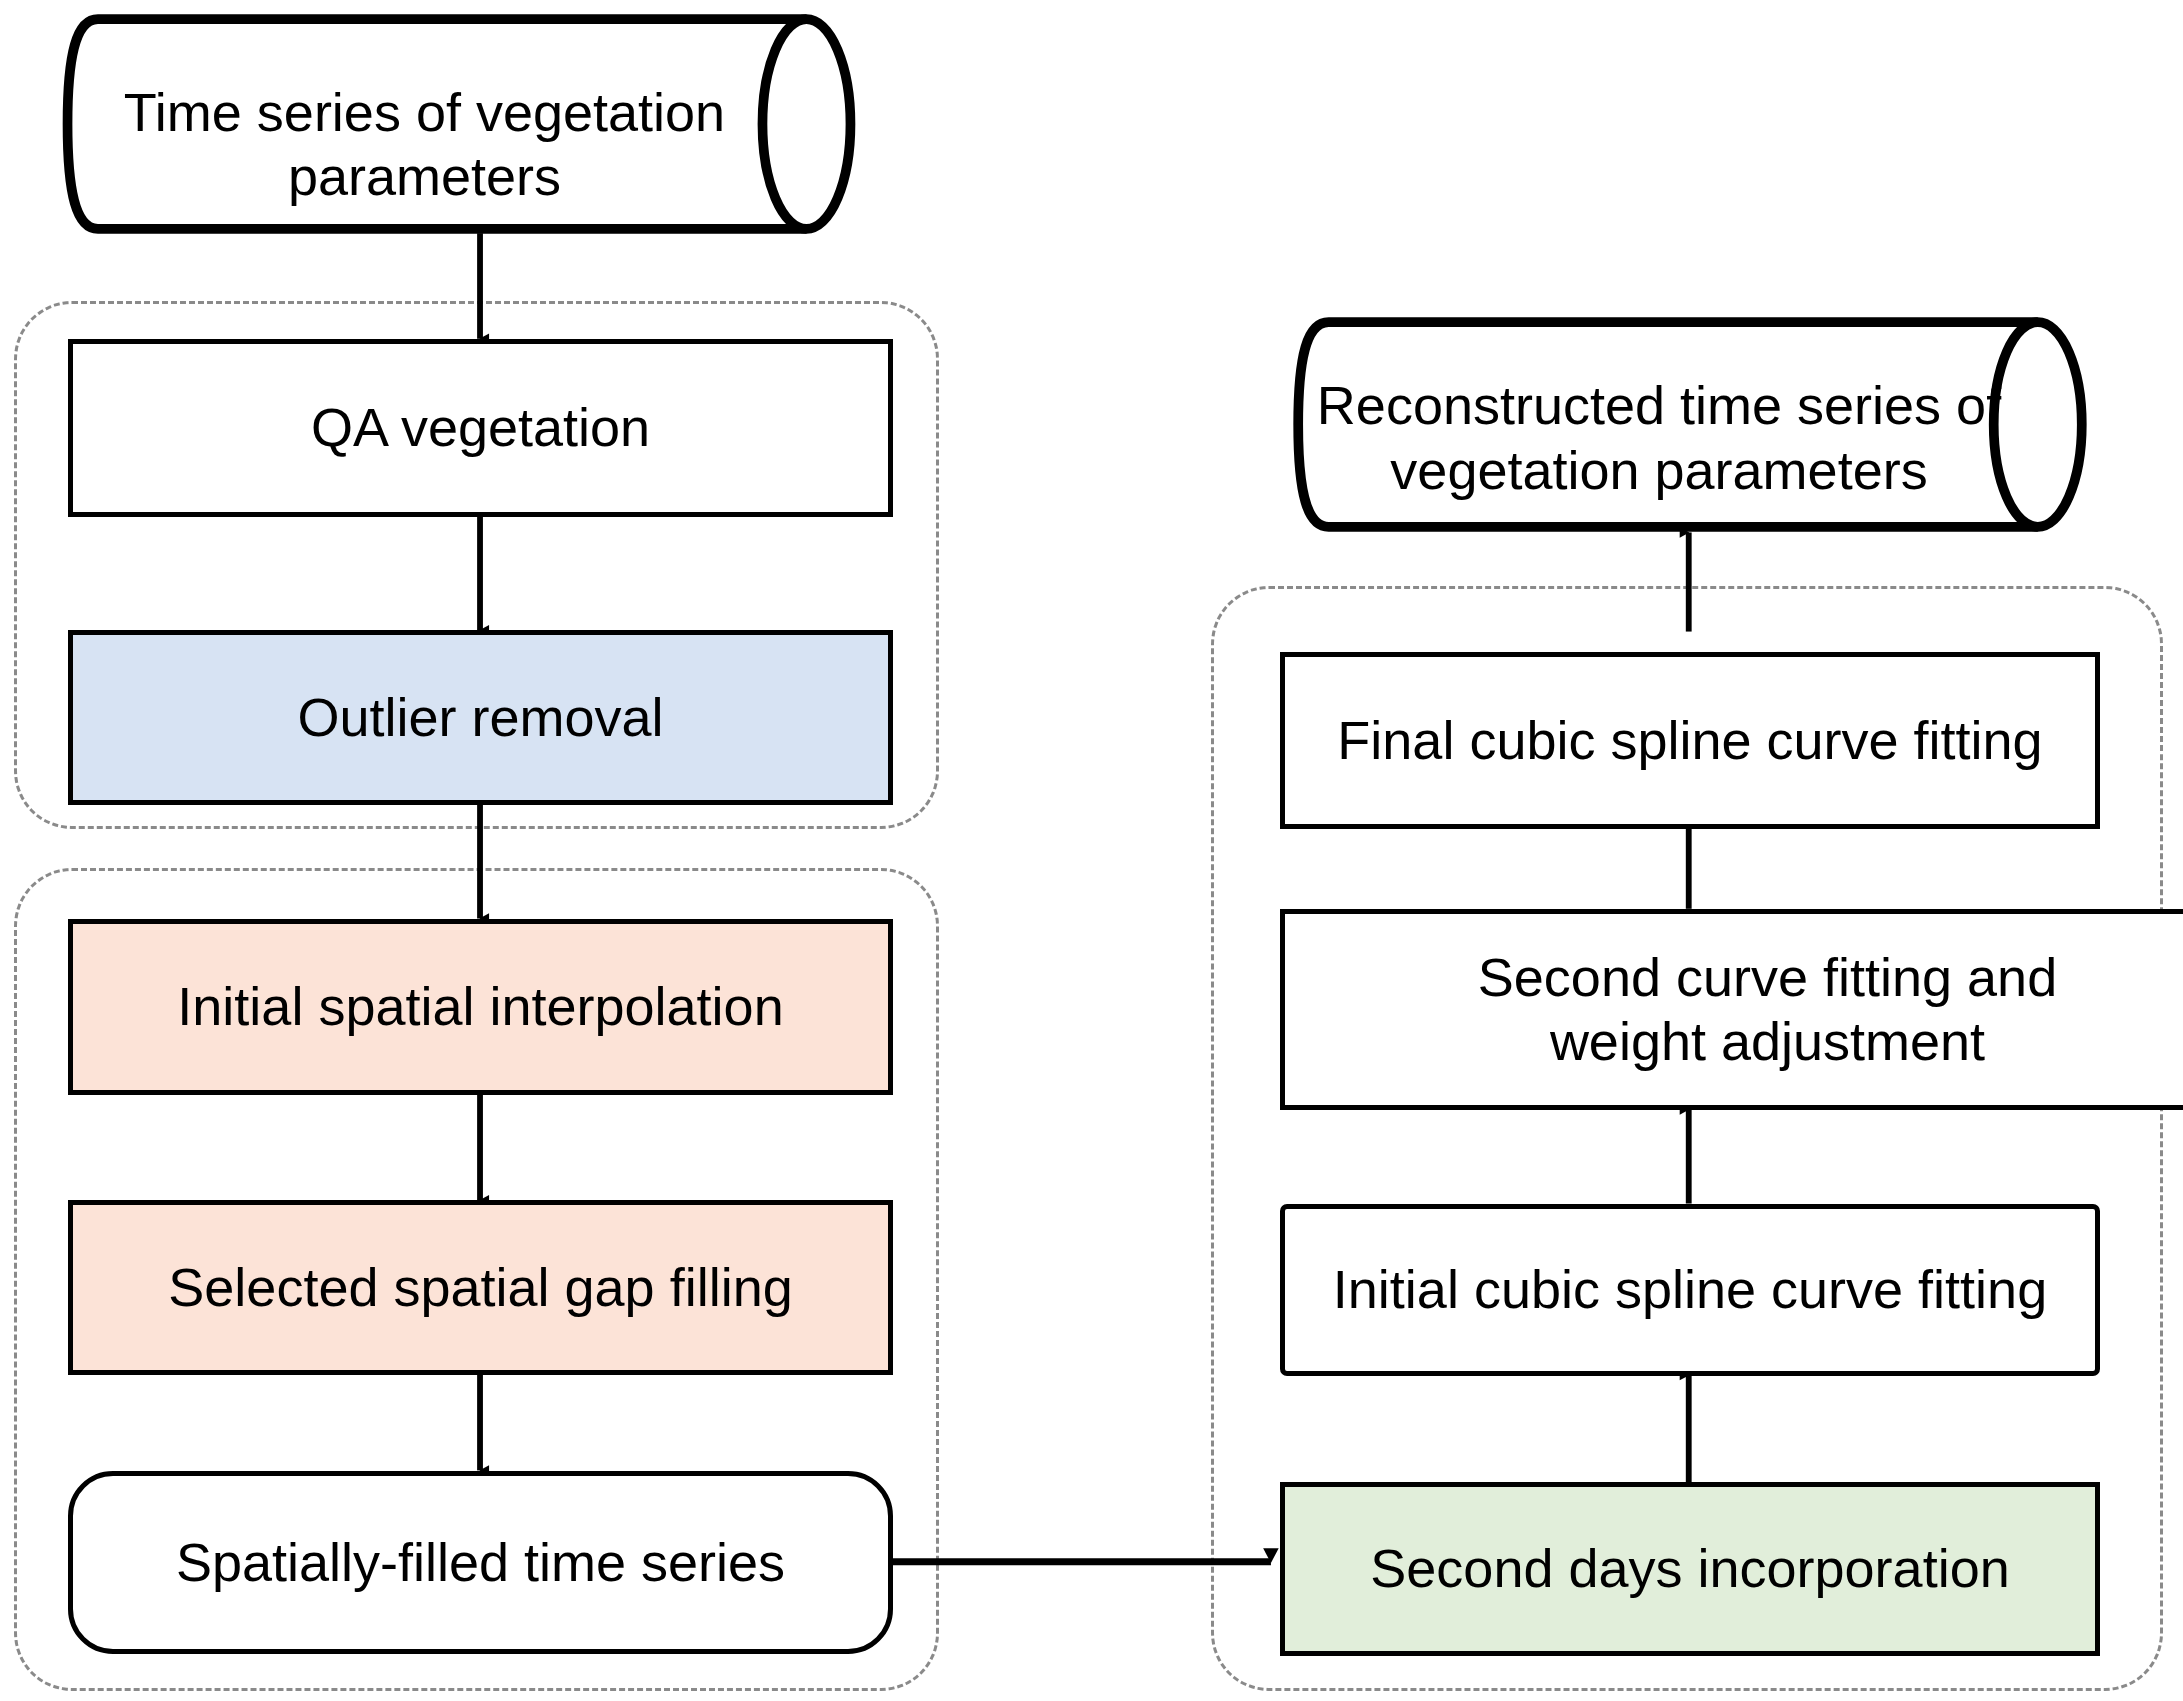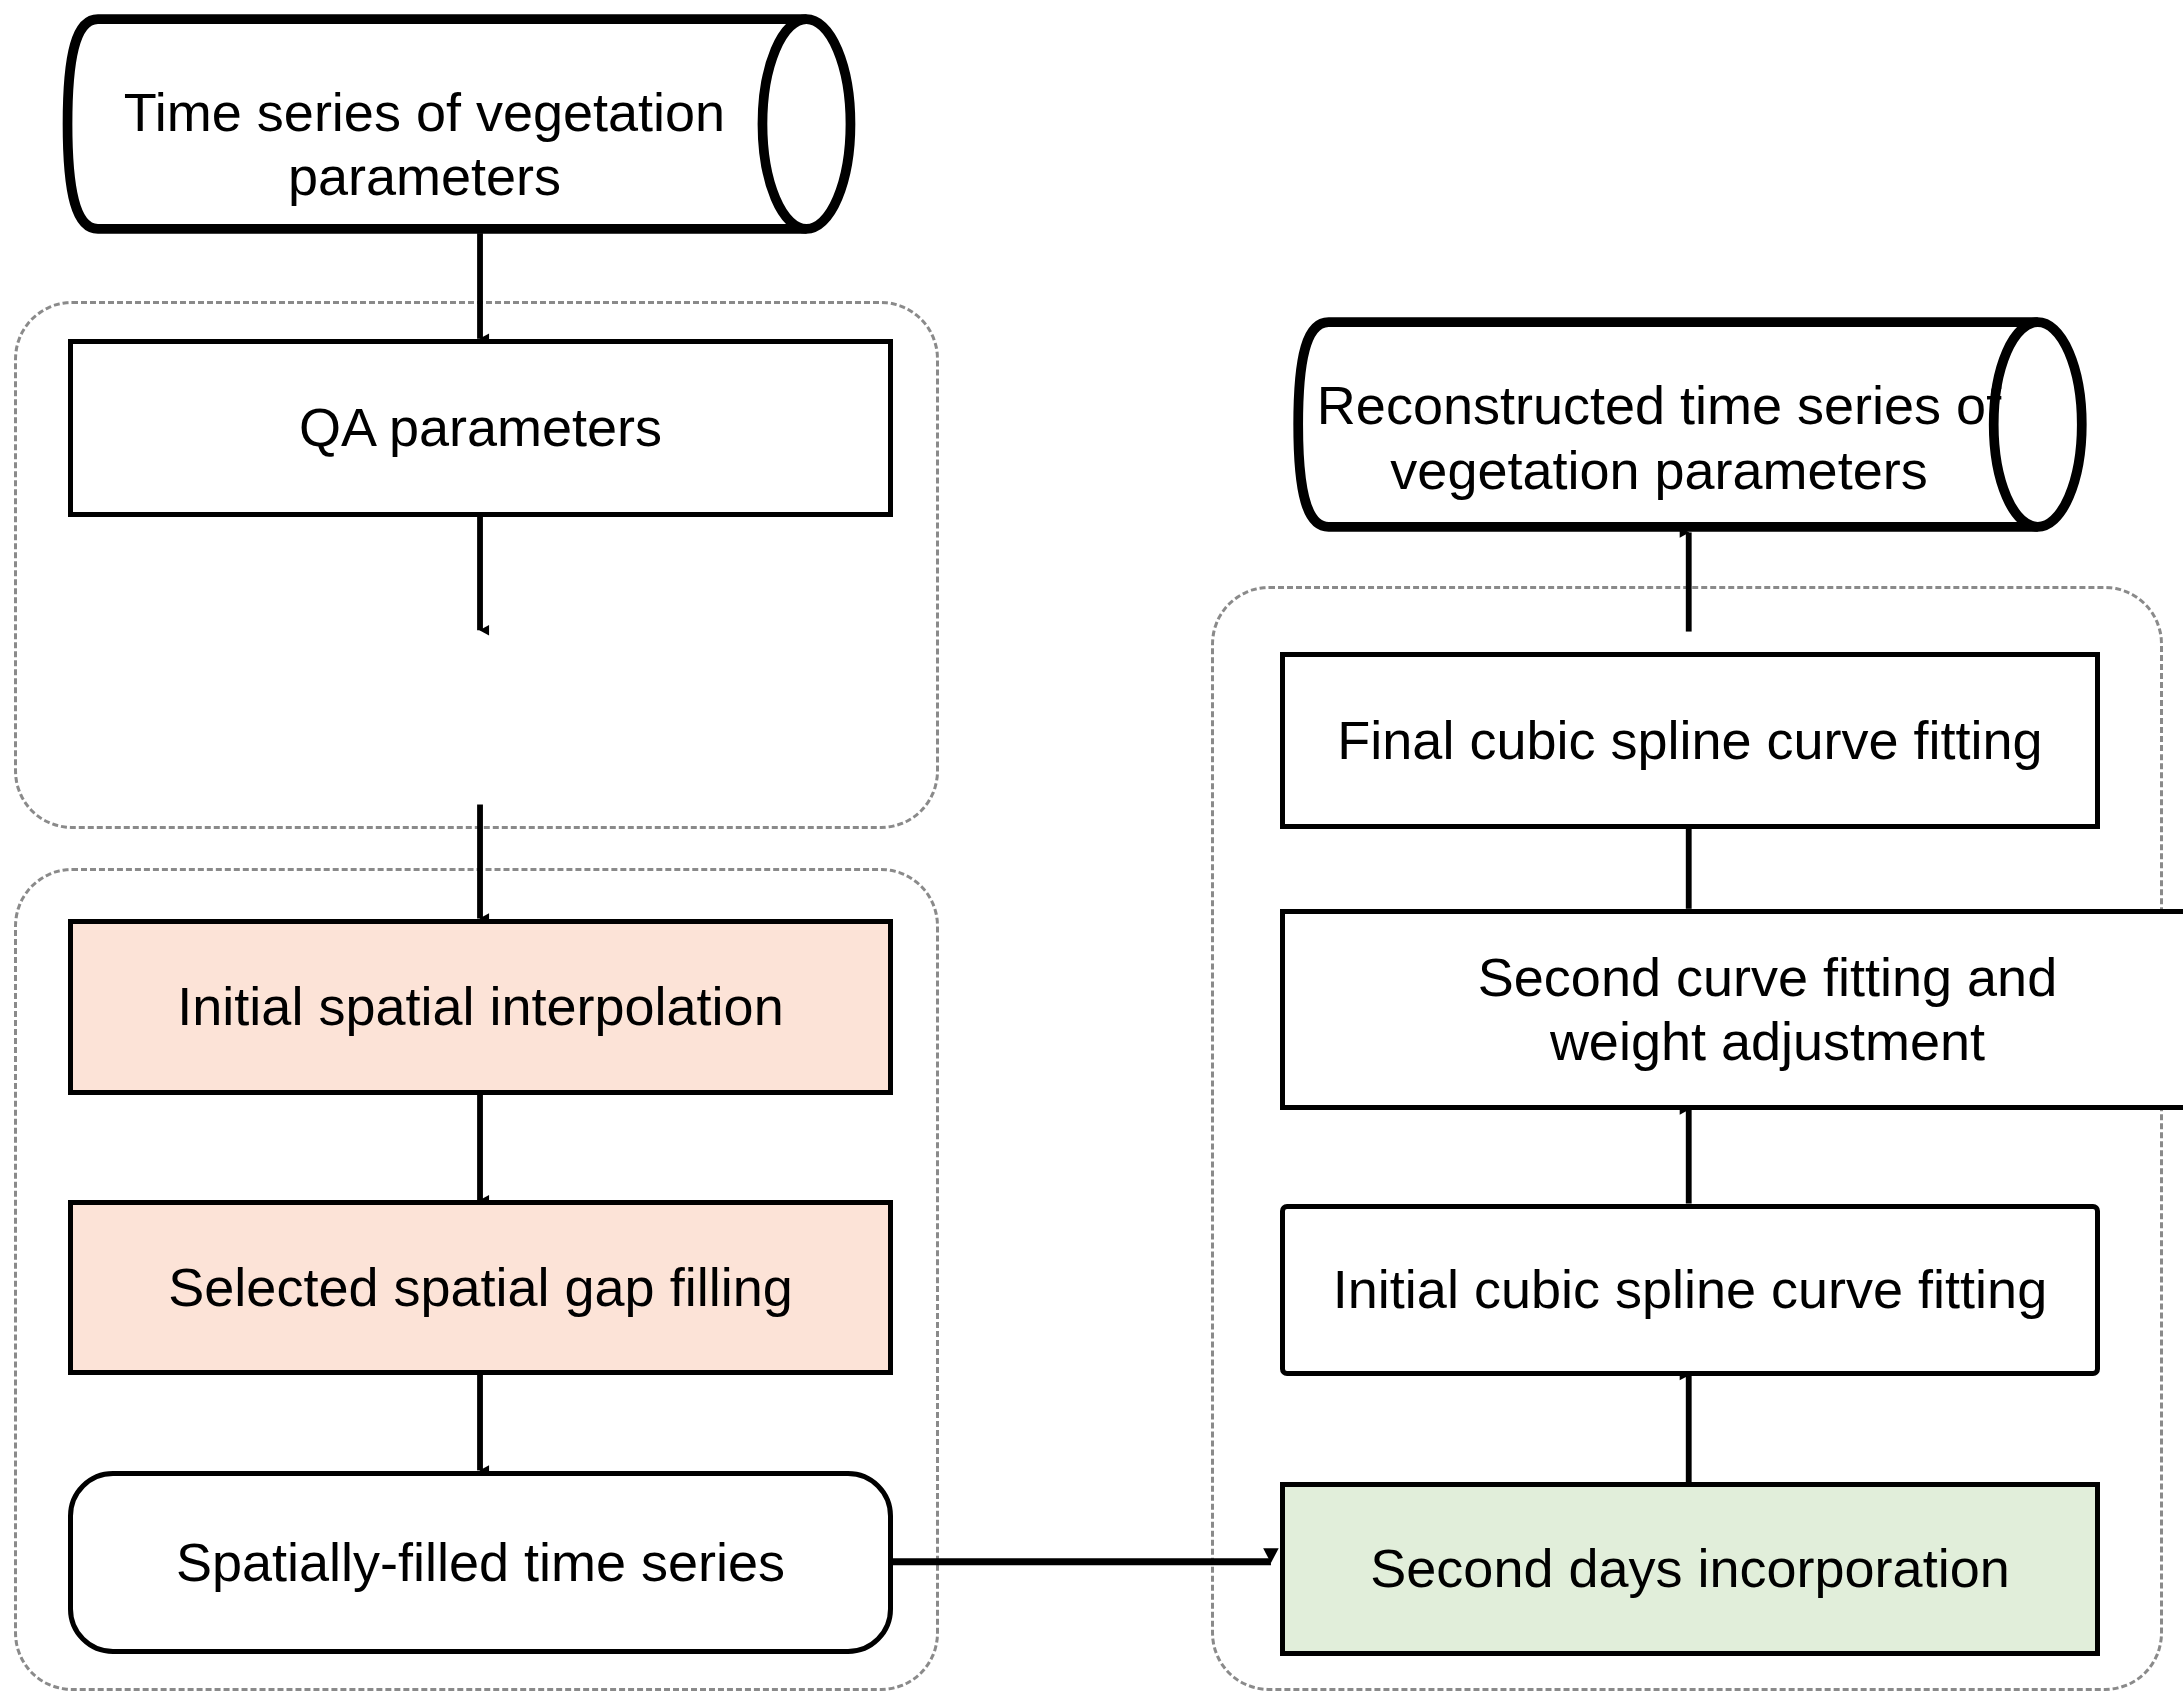--- a/index.html
+++ b/index.html
@@ -136,23 +136,26 @@
                L 95 8
                C 62 8 48 60 48 170
                C 48 280 62 332 95 332
                L 1190 332" fill="#ffffff" stroke="#000000" stroke-width="15" stroke-linejoin="round"></path>
       <ellipse cx="1190" cy="170" rx="68" ry="162" fill="#ffffff" stroke="#000000" stroke-width="15"></ellipse>
     </svg>
     <div class="cyl-label" style="left:45px; width:687px;">Time series of vegetation parameters</div>
   </div>
 
   <div class="pbox" style="left:68px; top:339px; width:825px; height:178px;">
-    <span>QA parameters</span>
+    <span>QA vegetation</span>
   </div>
 
+  <div class="pbox blue" style="left:68px; top:630px; width:825px; height:175px;">
+    <span>Outlier removal</span>
+  </div>
 
   <div class="pbox peach" style="left:68px; top:919px; width:825px; height:176px;">
     <span>Initial spatial interpolation</span>
   </div>
 
   <div class="pbox peach" style="left:68px; top:1200px; width:825px; height:175px;">
     <span>Selected spatial gap filling</span>
   </div>
 
   <div class="rbox" style="left:68px; top:1471px; width:825px; height:183px;">

